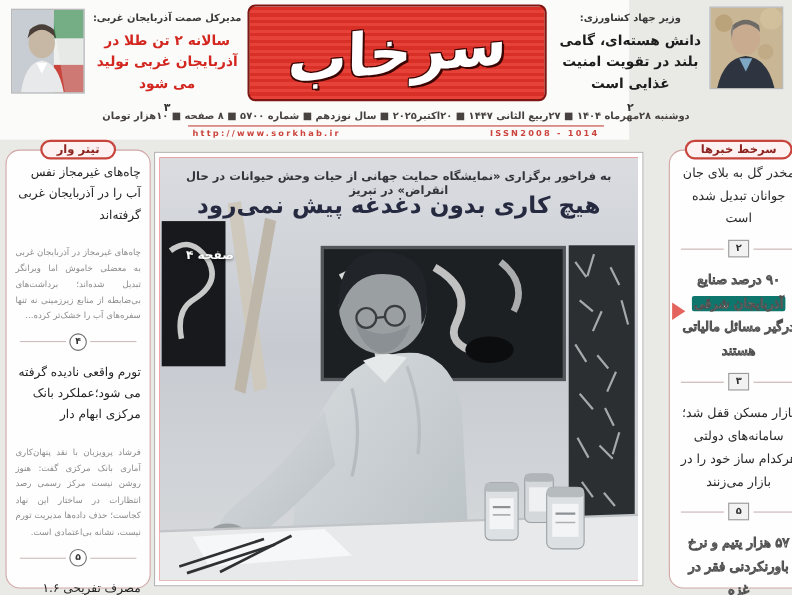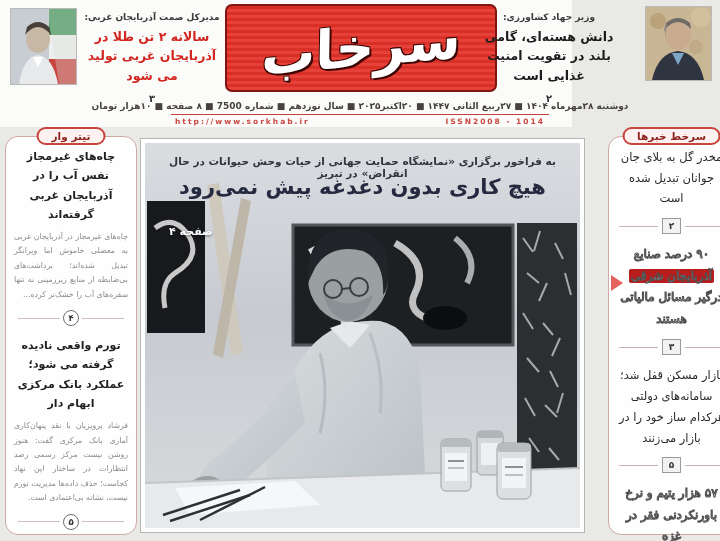--- a/index.html
+++ b/index.html
@@ -15,21 +15,21 @@
 
   
   .header-strip { position: absolute; left: 0; top: 0; width: 572px; height: 127px; background: #fbfbfa; }
 
   .top-photo { position: absolute; border: 1px solid #b9b9b9; overflow: hidden; background: #cfd3d6; }
   .photo-left  { left: 10px;  top: 8px; width: 67px; height: 77px; }
   .photo-right { left: 645px; top: 6px; width: 67px; height: 75px; }
 
   .story { position: absolute; text-align: center; }
   .story-left  { left: 82px;  top: 12px; width: 140px; }
-  .story-right { left: 476px; top: 12px; width: 146px; text-align: center; }
+  .story-right { left: 500px; top: 12px; width: 146px; text-align: center; }
   .story .kicker { font-size: 9px; font-weight: 700; color: #3a3a3a; margin-bottom: 5px; }
   .story .hl { font-size: 12.5px; font-weight: 800; line-height: 1.55; color: #1c1c1c; }
   .story-left .hl { color: #d2261f; }
   .story .pnum { font-size: 10px; font-weight: 700; color: #333; margin-top: 8px; }
 
   .masthead {
     position: absolute; left: 225px; top: 4px; width: 272px; height: 88px;
     background: repeating-linear-gradient(0deg, #e23b31 0 3px, #d5date 0) , #e23b31;
     background: repeating-linear-gradient(0deg, #e6423a 0 3px, #d82f27 3px 6px);
     border: 2px solid #801611; border-radius: 7px;
@@ -60,37 +60,37 @@
   .card-right { left: 608px; width: 127px; }
   .pill {
     position: absolute; top: -10px; left: 50%; transform: translateX(-50%);
     background: #fdf2f1; border: 2px solid #c8453d; border-radius: 12px;
     padding: 1px 13px; font-size: 10.5px; font-weight: 800; color: #8e2420; white-space: nowrap;
   }
 
   
   .rc-item { padding: 10px 8px 0 8px; text-align: center; font-size: 11.5px; font-weight: 400; line-height: 1.8; color: #2a2a2a; }
   .rc-item.outline { color: #faf6f5; -webkit-text-stroke: 1px #4e4e4e; text-shadow: 0 0 1px #777; font-size: 12px; }
-  .rc-item .hlspan { background: #b91c1c; border-radius: 2px; padding: 0 2px; }
+  .rc-item .hlspan { background: #0f766e; border-radius: 2px; padding: 0 2px; }
   .rc-div { display: flex; align-items: center; margin: 9px 10px 0 10px; }
   .rc-div::before, .rc-div::after { content: ""; flex: 1; border-top: 1px solid #c9b2b1; }
   .rc-num {
     border: 1px solid #9a9a9a; background: #f2f2f2; font-size: 9px; font-weight: 700; color: #333;
     padding: 0 6px; margin: 0 4px; line-height: 14px;
   }
   .ribbon-arrow {
     position: absolute; left: 2px; top: 138px; width: 0; height: 0;
     border-top: 8px solid transparent; border-bottom: 8px solid transparent;
     border-left: 12px solid #e4635c;
   }
 
   
   .lc-item { padding: 10px 8px 0 8px; }
-  .lc-title { font-size: 11px; font-weight: 700; text-align: center; line-height: 1.75; color: #1f1f1f; }
-  .lc-body { font-size: 7.8px; color: #8b8b8b; text-align: justify; line-height: 1.85; margin-top: 6px; }
+  .lc-title { font-size: 11px; font-weight: 400; text-align: right; line-height: 1.75; color: #1f1f1f; }
+  .lc-body { font-size: 7.8px; color: #8b8b8b; text-align: justify; line-height: 1.85; margin-top: 18px; }
   .lc-div { display: flex; align-items: center; margin: 8px 12px 0 12px; }
   .lc-div::before, .lc-div::after { content: ""; flex: 1; border-top: 1px solid #cdbcbb; }
   .lc-num {
     width: 16px; height: 16px; border: 1px solid #6e6e6e; border-radius: 50%;
     display: flex; align-items: center; justify-content: center;
     font-size: 8.5px; font-weight: 700; color: #333; margin: 0 3px; background: #fff;
   }
 
   
   .center-block {
@@ -157,21 +157,21 @@
         <circle cx="50" cy="40" r="7" fill="#b7a077" opacity="0.5"></circle>
         <ellipse cx="32" cy="28" rx="13" ry="15" fill="#c9ab90"></ellipse>
         <path d="M19 22 Q32 8 45 22 L44 16 Q32 6 20 16 Z" fill="#6e6a66"></path>
         <path d="M19 26 Q17 20 21 16 L19 30 Z" fill="#8a8580"></path>
         <path d="M6 73 Q12 46 32 44 Q52 46 58 73 Z" fill="#2e3440"></path>
         <path d="M26 46 L32 58 L38 46 Z" fill="#7da7c4"></path>
       </svg>
     </div>
   </div>
 
-  <div class="dateline">دوشنبه ۲۸مهرماه ۱۴۰۴ ■ ۲۷ربیع الثانی ۱۴۴۷ ■ ۲۰اکتبر۲۰۲۵ ■ سال نوزدهم ■ شماره 7500 ■ ۸ صفحه ■ ۱۰هزار تومان</div>
+  <div class="dateline">دوشنبه ۲۸مهرماه ۱۴۰۴ ■ ۲۷ربیع الثانی ۱۴۴۷ ■ ۲۰اکتبر۲۰۲۵ ■ سال نوزدهم ■ شماره ۵۷۰۰ ■ ۸ صفحه ■ ۱۰هزار تومان</div>
   <div class="redrule"></div>
   <div class="subline">
     <span class="url">http://www.sorkhab.ir</span>
     <span class="issn">ISSN2008 - 1014</span>
   </div>
 
   <aside class="card card-left">
     <div class="pill">تیتر وار</div>
 
     <div class="lc-item">

